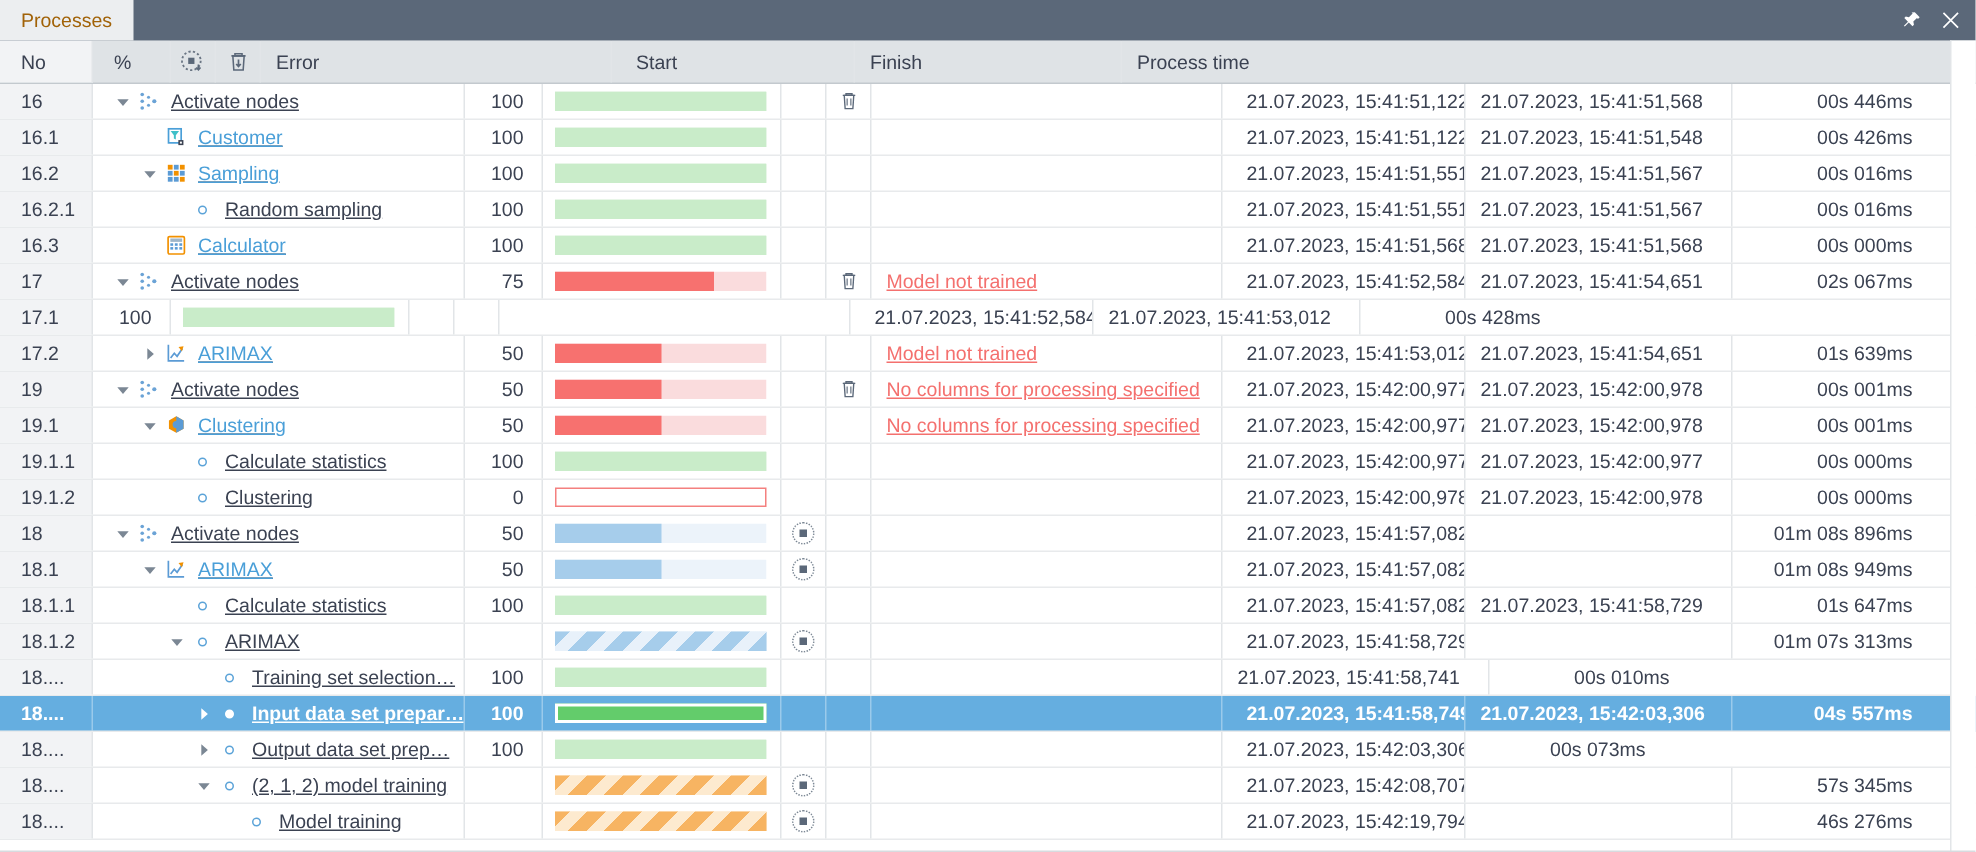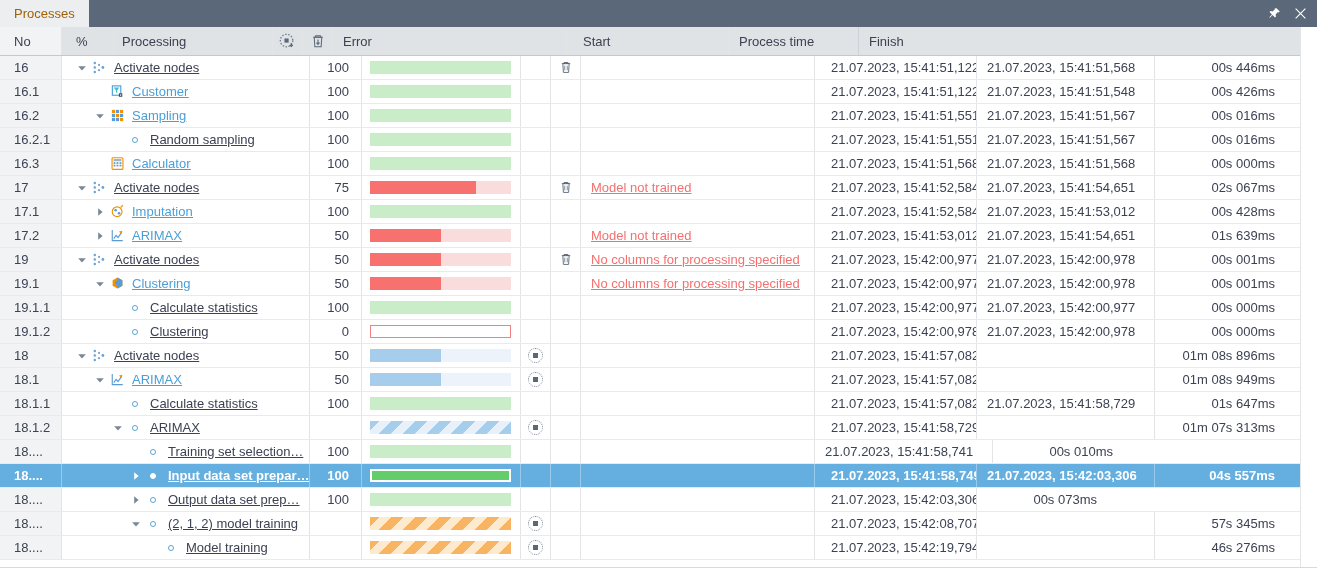--- a/index.html
+++ b/index.html
@@ -121,39 +121,38 @@
         <svg width="13" height="13" viewBox="0 0 16 16">
           <path d="M2 2 L14 14 M14 2 L2 14" stroke="#ffffff" stroke-width="1.4" fill="none"></path>
         </svg>
       </div>
     </div>
   </div>
 
   <div class="header">
     <div class="hc c-no">No</div>
     <div class="hc c-pct" style="justify-content:flex-start;padding-left:14px;">%</div>
-    <div class="hc c-bar">Processing</div>
     <div class="hc c-stop icon">
       <svg width="17" height="17" viewBox="0 0 18 18">
         <circle cx="8" cy="8" r="6.6" fill="none" stroke="#6b7684" stroke-width="1.3" stroke-dasharray="1.6 1.6"></circle>
         <rect x="5.8" y="5.8" width="4.4" height="4.4" fill="#5b6879"></rect>
         <path d="M13 10.5v3.6M11.5 12.7l1.5 1.6 1.5-1.6" stroke="#5b6879" stroke-width="1.2" fill="none"></path>
       </svg>
     </div>
     <div class="hc c-del icon">
       <svg width="16" height="17" viewBox="0 0 16 18">
         <path d="M3 4.5h10M5.5 4.5V3h5v1.5" stroke="#5b6879" stroke-width="1.1" fill="none"></path>
         <path d="M4 4.5h8l-.7 10H4.7z" fill="none" stroke="#5b6879" stroke-width="1.1"></path>
         <path d="M8 7v5M6.4 10.2L8 12l1.6-1.8" stroke="#5b6879" stroke-width="1.2" fill="none"></path>
       </svg>
     </div>
     <div class="hc c-err">Error</div>
     <div class="hc c-start">Start</div>
+    <div class="hc c-fin">Finish</div>
     <div class="hc c-time" style="justify-content:flex-start;padding-left:10px;">Process time</div>
-    <div class="hc c-fin">Finish</div>
   </div>
 
   <div class="body" id="grid-body">
       <div class="row">
         <div class="cell c-no">16</div>
         <div class="cell c-proc">
        <div class="tree" style="padding-left:8px">
          <span class="twisty">
               <svg width="10" height="10" viewBox="0 0 10 10">
                 <path d="M1.2 3.2h7.6L5 7.6z" fill="#7b8794"></path>
@@ -371,38 +370,20 @@
         </div>
         <div class="cell c-err">
           <span class="errlink">Model not trained</span>
         </div>
         <div class="cell c-start">21.07.2023, 15:41:52,584</div>
         <div class="cell c-fin">21.07.2023, 15:41:54,651</div>
         <div class="cell c-time">02s 067ms</div>
       </div>
       <div class="row">
         <div class="cell c-no">17.1</div>
-        <div class="cell c-proc">
-       <div class="tree" style="padding-left:26px">
-         <span class="twisty">
-              <svg width="10" height="10" viewBox="0 0 10 10">
-                <path d="M3.2 1.2v7.6L7.6 5z" fill="#7b8794"></path>
-              </svg>
-            </span>
-         <span class="node-icon">
-              <svg width="15" height="15" viewBox="0 0 16 16">
-        <circle cx="7.6" cy="8.2" r="5.2" fill="none" stroke="#f29100" stroke-width="1.2"></circle>
-        <circle cx="6" cy="6.6" r="1.4" fill="#5b9bd5"></circle>
-        <circle cx="9.6" cy="9.8" r="1.4" fill="#5b9bd5"></circle>
-        <path d="M11.4 3.6l2.3-2.3" stroke="#f29100" stroke-width="1.3"></path>
-      </svg>
-            </span>
-         <span class="node-label link">Imputation</span>
-       </div>
-     </div>
         <div class="cell c-pct">100</div>
         <div class="cell c-bar">
           <div class="pbar green">
             <div class="track"></div>
             <div class="fill" style="width:100%"></div>
           </div>
         </div>
         <div class="cell c-stop"></div>
         <div class="cell c-del trash-cell"></div>
         <div class="cell c-err"></div>

